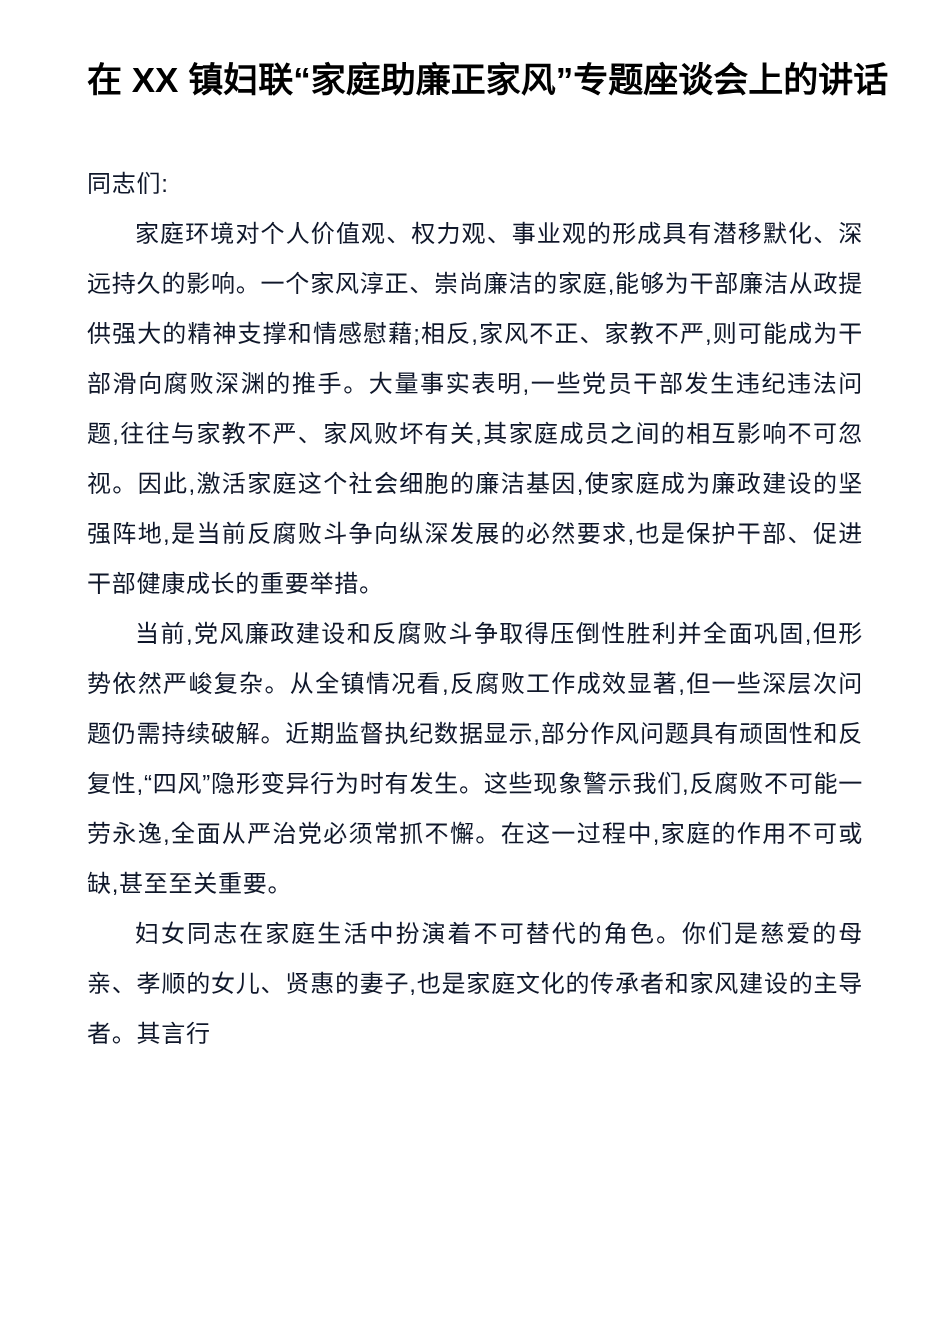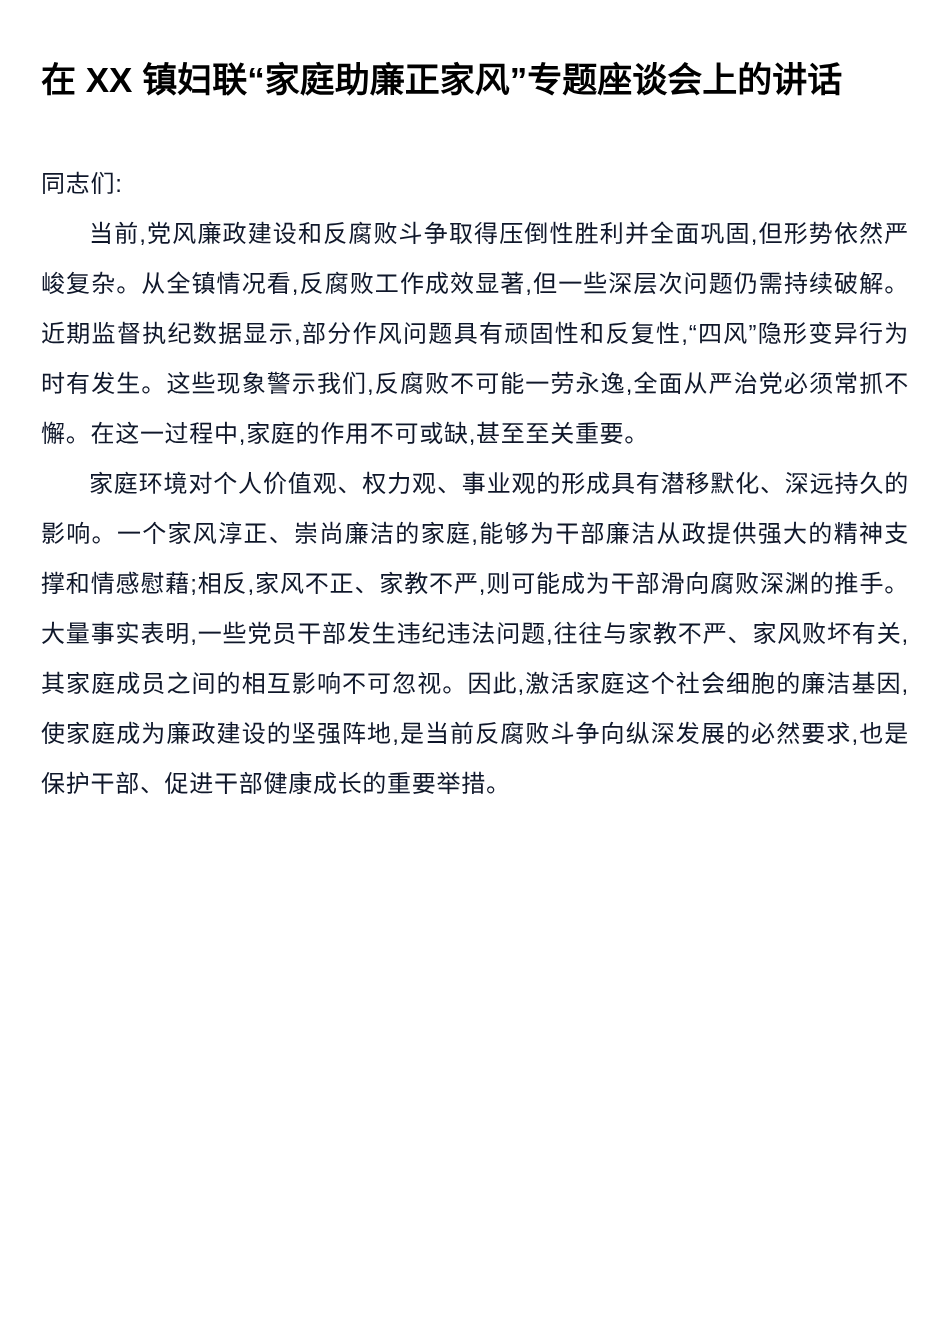--- a/index.html
+++ b/index.html
@@ -5,21 +5,21 @@
   html, body {
     margin: 0;
     padding: 0;
     background: #ffffff;
   }
   .page {
     position: relative;
     width: 950px;
     height: 1344px;
     box-sizing: border-box;
-    padding: 0 41px;
+    padding: 0 87px;
     background: #ffffff;
     color: #000000;
     font-family: "Liberation Sans", sans-serif;
     overflow: hidden;
   }
   .doc-title {
     margin: 0;
     padding-top: 56px;
     font-size: 35px;
     line-height: 48px;
@@ -55,19 +55,20 @@
 <div class="page">
 
   <h1 class="doc-title">在 XX 镇妇联“家庭助廉正家风”专题座谈会上的讲话</h1>
 
   <div class="content">
 
     <p class="salutation">同志们:</p>
 
 
 
+    <p class="indent">家庭环境对个人价值观、权力观、事业观的形成具有潜移默化、深远持久的影响。一个家风淳正、崇尚廉洁的家庭,能够为干部廉洁从政提供强大的精神支撑和情感慰藉;相反,家风不正、家教不严,则可能成为干部滑向腐败深渊的推手。大量事实表明,一些党员干部发生违纪违法问题,往往与家教不严、家风败坏有关,其家庭成员之间的相互影响不可忽视。因此,激活家庭这个社会细胞的廉洁基因,使家庭成为廉政建设的坚强阵地,是当前反腐败斗争向纵深发展的必然要求,也是保护干部、促进干部健康成长的重要举措。</p>
+
     <p class="indent">当前,党风廉政建设和反腐败斗争取得压倒性胜利并全面巩固,但形势依然严峻复杂。从全镇情况看,反腐败工作成效显著,但一些深层次问题仍需持续破解。近期监督执纪数据显示,部分作风问题具有顽固性和反复性,“四风”隐形变异行为时有发生。这些现象警示我们,反腐败不可能一劳永逸,全面从严治党必须常抓不懈。在这一过程中,家庭的作用不可或缺,甚至至关重要。</p>
 
-    <p class="indent">家庭环境对个人价值观、权力观、事业观的形成具有潜移默化、深远持久的影响。一个家风淳正、崇尚廉洁的家庭,能够为干部廉洁从政提供强大的精神支撑和情感慰藉;相反,家风不正、家教不严,则可能成为干部滑向腐败深渊的推手。大量事实表明,一些党员干部发生违纪违法问题,往往与家教不严、家风败坏有关,其家庭成员之间的相互影响不可忽视。因此,激活家庭这个社会细胞的廉洁基因,使家庭成为廉政建设的坚强阵地,是当前反腐败斗争向纵深发展的必然要求,也是保护干部、促进干部健康成长的重要举措。</p>
-
+    <p class="indent">妇女同志在家庭生活中扮演着不可替代的角色。你们是慈爱的母亲、孝顺的女儿、贤惠的妻子,也是家庭文化的传承者和家风建设的主导者。其言行</p>
 
   </div>
 </div>
 
 </body></html>

